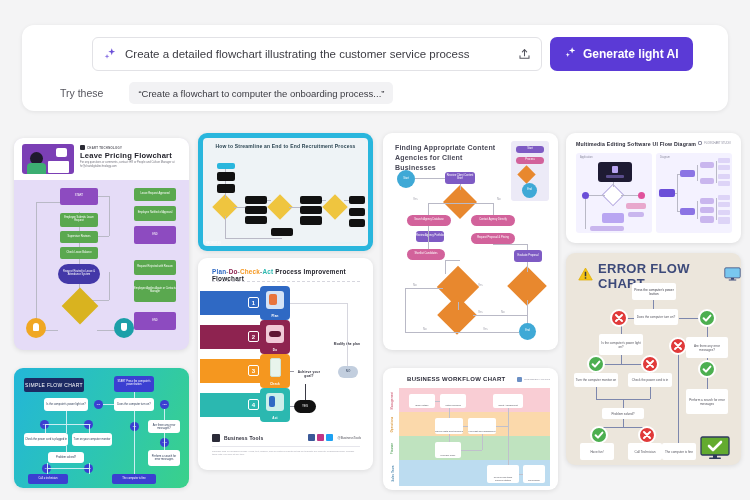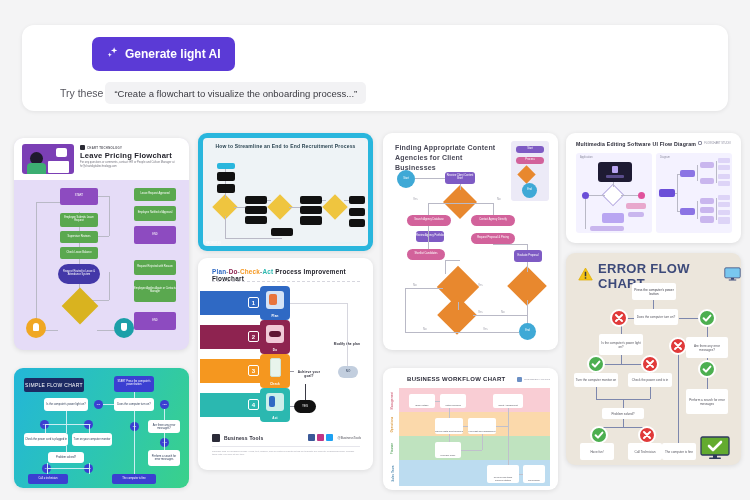--- a/index.html
+++ b/index.html
@@ -52,21 +52,21 @@
     gap: 6px;
     padding: 0 14px;
     cursor: pointer;
   }
   .generate-btn .label {
     color: #fff; font-size: 12px; font-weight: bold; white-space: nowrap;
   }
 
   .try-row {
     position: absolute; left: 38px; top: 57px;
-    display: flex; align-items: center; gap: 2px; justify-content: flex-end;
+    display: flex; align-items: center; gap: 26px; justify-content: flex-end;
   }
   .try-label { font-size: 10.5px; color: #56565e; white-space: nowrap; }
   .chip {
     background: #f2f2f4;
     border-radius: 5px;
     height: 22px;
     display: flex; align-items: center;
     padding: 0 9px;
     font-size: 9.5px;
     color: #3b3b42;
@@ -95,35 +95,50 @@
   .cir { position: absolute; border-radius: 50%; }
   .tiny { font-size: 2.6px; color: #fff; text-align: center; line-height: 1.15;
           overflow: hidden; display:flex; align-items:center; justify-content:center; }
 </style>
 </head>
 <body>
 
 <div class="prompt-panel">
 
   <div class="prompt-row">
+    <div class="prompt-input">
+      <span class="sparkle">
+        <svg viewBox="0 0 16 16" width="14" height="14">
+          <path d="M10 1.5 L11 4.4 L13.9 5.4 L11 6.4 L10 9.3 L9 6.4 L6.1 5.4 L9 4.4 Z" fill="#6b4fd8"></path>
+          <path d="M4.6 8 L5.3 10 L7.3 10.7 L5.3 11.4 L4.6 13.4 L3.9 11.4 L1.9 10.7 L3.9 10 Z" fill="#8b74e4"></path>
+        </svg>
+      </span>
+      <span class="prompt-text" title="Describe the flowchart you want to create">Create a detailed flowchart illustrating the customer service process</span>
+      <span class="upload-btn">
+        <svg viewBox="0 0 18 18" width="15" height="15">
+          <path d="M9 3.2 L9 10.5 M9 3.2 L6.4 5.9 M9 3.2 L11.6 5.9" stroke="#55555e" stroke-width="1.25" fill="none" stroke-linecap="round"></path>
+          <path d="M3.6 10.6 L3.6 13.6 L14.4 13.6 L14.4 10.6" stroke="#55555e" stroke-width="1.25" fill="none" stroke-linecap="round"></path>
+        </svg>
+      </span>
+    </div>
 
     <div class="generate-btn">
       <span>
         <svg viewBox="0 0 16 16" width="13" height="13">
           <path d="M10 1.5 L11 4.4 L13.9 5.4 L11 6.4 L10 9.3 L9 6.4 L6.1 5.4 L9 4.4 Z" fill="#ffffff"></path>
           <path d="M4.6 8 L5.3 10 L7.3 10.7 L5.3 11.4 L4.6 13.4 L3.9 11.4 L1.9 10.7 L3.9 10 Z" fill="#ffffff"></path>
         </svg>
       </span>
       <span class="label">Generate light AI</span>
     </div>
   </div>
 
   <div class="try-row">
     <span class="try-label">Try these</span>
-    <span class="chip">“Create a flowchart to visualize the onboarding process...”</span>
+    <span class="chip">“Create a flowchart to computer the onboarding process...”</span>
   </div>
 </div>
 
 <div class="grid">
 
   <div class="card" style="left:14px; top:138px; width:175px; height:212px; background:#e5dcf7;">
     <div class="inner">
 
       <div style="position:absolute;left:0;top:0;width:175px;height:42px;background:#fff;">
         <div style="position:absolute;left:8px;top:6px;width:52px;height:30px;border-radius:3px;background:#7b3fb5;overflow:hidden;">

